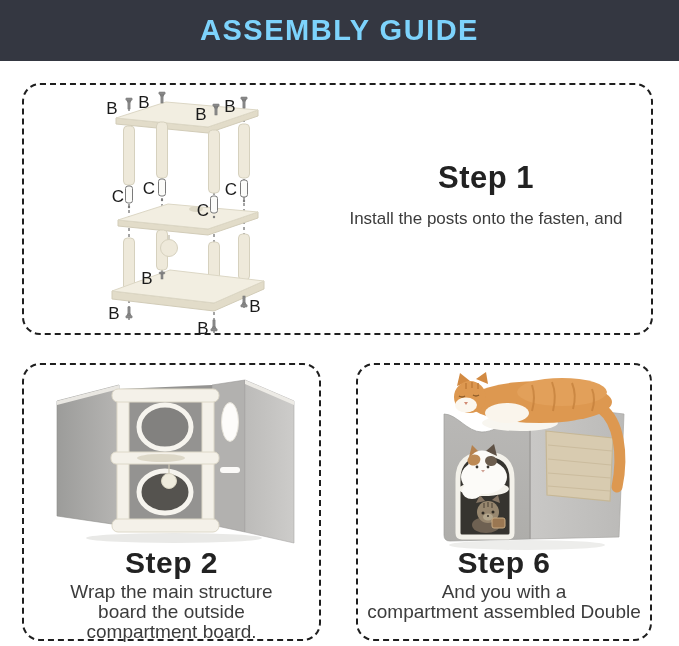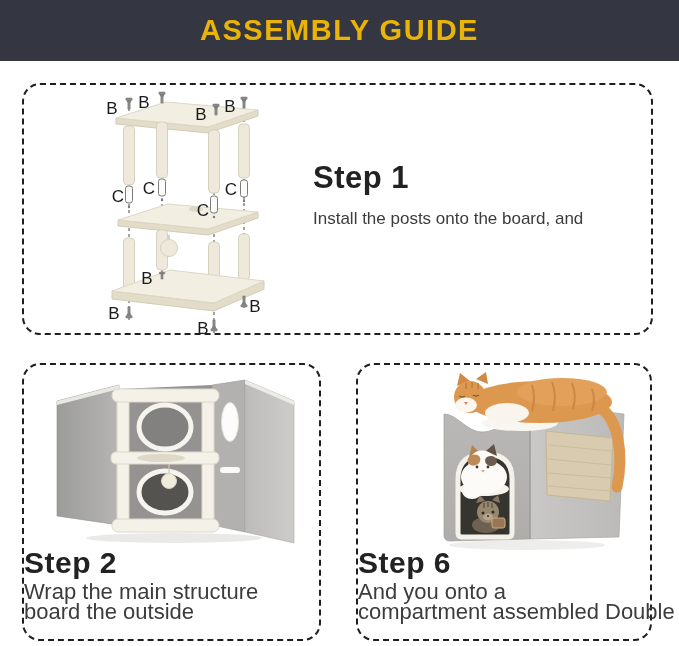--- a/index.html
+++ b/index.html
@@ -2,42 +2,42 @@
 <html><head>
 <meta charset="utf-8">
 <style>
   * { margin:0; padding:0; box-sizing:border-box; }
   html,body { background:#fff; }
   body { font-family:"Liberation Sans", sans-serif; }
   .page { position:relative; width:679px; height:646px; background:#fff; overflow:hidden; }
 
   .banner { position:absolute; left:0; top:0; width:679px; height:61px; background:#343741;
             display:flex; align-items:center; justify-content:center; }
-  .banner h1 { color:#eab308; font-size:29px; font-weight:700; letter-spacing:1.5px; }
+  .banner h1 { color:#7dd3fc; font-size:29px; font-weight:700; letter-spacing:1.5px; }
 
   .panel { position:absolute; border:2px dashed #1e1e1e; border-radius:18px; background:#fff; }
   #panel-step1 { left:22px;  top:83px;  width:631px; height:252px; }
   #panel-step2 { left:22px;  top:363px; width:299px; height:278px; }
   #panel-step3 { left:356px; top:363px; width:296px; height:278px; }
 
   .panel svg { position:absolute; }
   #diagram1 { left:68px; top:0px; }
   #illus2   { left:25px; top:10px; }
   #illus3   { left:54px; top:2px; }
 
   .step-title { font-size:30px; font-weight:600; color:#222; letter-spacing:.5px; line-height:32px; }
   .desc { color:#3c3c3c; }
   .desc .line { white-space:nowrap; }
 
-  .step1-text { position:absolute; left:289px; top:76px; width:332px; text-align:left; }
+  .step1-text { position:absolute; left:296px; top:76px; width:332px; text-align:center; }
   .step1-text .step-title { font-size:31px; line-height:34px; }
   .step1-text .desc { margin-top:13px; font-size:17px; line-height:22.5px; }
 
-  .bottom-text { position:absolute; left:0; right:0; top:182px; text-align:left; }
-  .bottom-text .desc { margin-top:3px; font-size:22px; line-height:20px; }
+  .bottom-text { position:absolute; left:0; right:0; top:182px; text-align:center; }
+  .bottom-text .desc { margin-top:3px; font-size:19px; line-height:20px; }
 
   .dlabel { font-family:"Liberation Sans", sans-serif; font-size:17px; font-weight:500; fill:#1b1b1b; }
 </style>
 </head>
 <body>
 
 <div class="page">
 
   <header class="banner">
     <h1>ASSEMBLY GUIDE</h1>
@@ -168,21 +168,21 @@
         <text class="dlabel" x="116" y="200">C</text>
         <text class="dlabel" x="147" y="192">C</text>
         <text class="dlabel" x="201" y="214">C</text>
         <text class="dlabel" x="229" y="193">C</text>
       </g>
     </svg>
 
     <div class="step1-text">
       <h2 class="step-title">Step 1</h2>
       <div class="desc">
-        <div class="line">Install the posts onto the board, and</div>
+        <div class="line">Install the posts onto the fasten, and</div>
       </div>
     </div>
   </section>
 
   <section class="panel" id="panel-step2">
 
     <svg id="illus2" width="250" height="172" viewBox="0 0 250 172" xmlns="http://www.w3.org/2000/svg">
       <defs>
         <linearGradient id="gLeft" x1="0" y1="0" x2="1" y2="0">
           <stop offset="0" stop-color="#9c9c9a"></stop>
@@ -223,20 +223,21 @@
         <line x1="120" y1="89" x2="120" y2="98" stroke="#cfc9b8" stroke-width="1.2"></line>
         <circle cx="120" cy="106" r="7.5" fill="#efebdd" stroke="#d9d4c2" stroke-width="1"></circle>
       </g>
     </svg>
 
     <div class="bottom-text">
       <h2 class="step-title">Step 2</h2>
       <div class="desc">
         <div class="line">Wrap the main structure</div>
         <div class="line">board the outside</div>
+        <div class="line">compartment board.</div>
       </div>
     </div>
   </section>
 
   <section class="panel" id="panel-step3">
 
     <svg id="illus3" width="230" height="185" viewBox="0 0 230 185" xmlns="http://www.w3.org/2000/svg">
       <defs>
         <linearGradient id="gFront" x1="0" y1="0" x2="0" y2="1">
           <stop offset="0" stop-color="#bab9b7"></stop>
@@ -325,19 +326,19 @@
           <path d="M47,29 Q50,31 53,29"></path>
             <path d="M61,28 Q64,30 67,28"></path>
         </g>
         <polygon points="52,35 56,35 54,38" fill="#d18a74"></polygon>
       </g>
     </svg>
 
     <div class="bottom-text">
       <h2 class="step-title">Step 6</h2>
       <div class="desc">
-        <div class="line">And you onto a</div>
+        <div class="line">And you with a</div>
         <div class="line">compartment assembled Double</div>
       </div>
     </div>
   </section>
 
 </div>
 
 </body></html>

